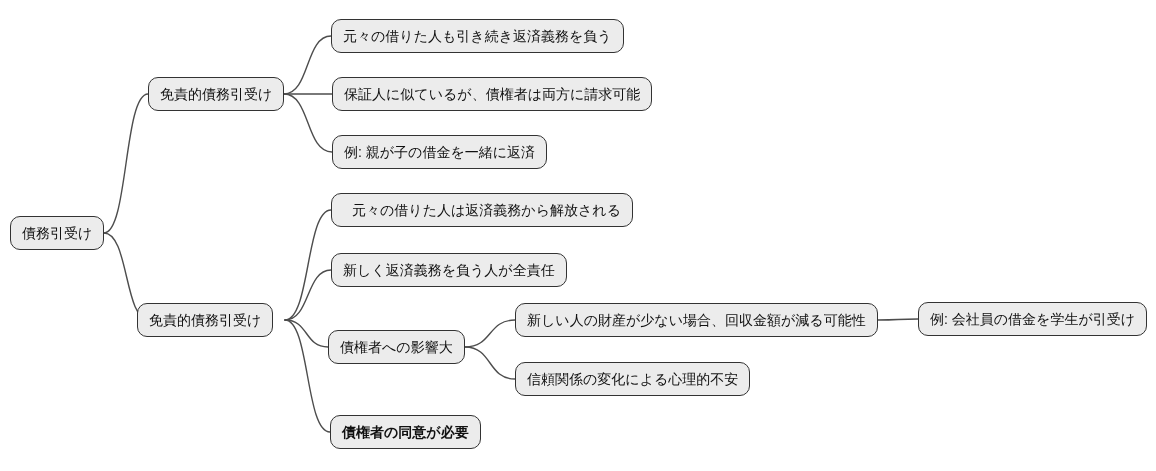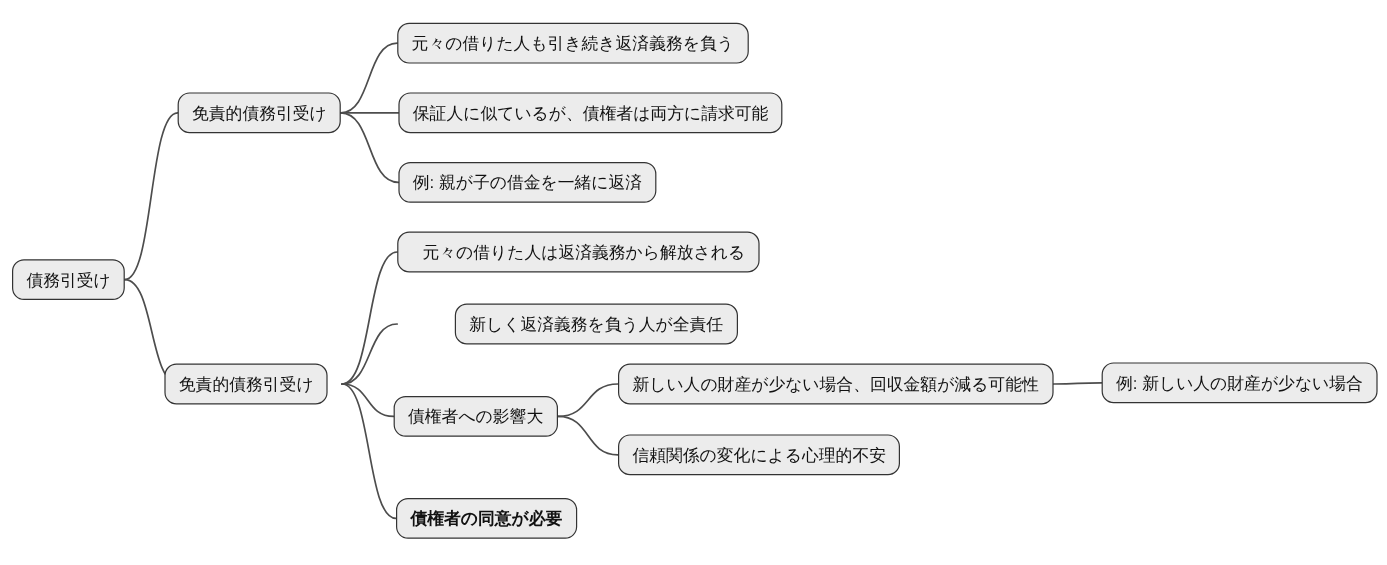--- a/index.html
+++ b/index.html
@@ -70,24 +70,24 @@
   <div class="node" style="left:331px; top:19px;">元々の借りた人も引き続き返済義務を負う</div>
 
   <div class="node" style="left:332px; top:77px;text-align:center;">保証人に似ているが、債権者は両方に請求可能</div>
 
   <div class="node" style="left:332px; top:135px;">例: 親が子の借金を一緒に返済</div>
 
   <div class="node" style="left:137px; top:303px;">免責的債務引受け</div>
 
   <div class="node" style="left:331px; top:192.5px;padding-left:20px;">元々の借りた人は返済義務から解放される</div>
 
-  <div class="node" style="left:331px; top:252.5px;margin-left:48px;">新しく返済義務を負う人が全責任</div>
+  <div class="node" style="left:331px; top:252.5px;">新しく返済義務を負う人が全責任</div>
 
   <div class="node" style="left:328px; top:330px;">債権者への影響大</div>
 
   <div class="node" style="left:330px; top:414.5px;font-weight:bold;">債権者の同意が必要</div>
 
   <div class="node" style="left:515px; top:362px;">信頼関係の変化による心理的不安</div>
 
   <div class="node" style="left:515px; top:302.5px;">新しい人の財産が少ない場合、回収金額が減る可能性</div>
 
-  <div class="node" style="left:918px; top:302px;">例: 新しい人の財産が少ない場合</div>
+  <div class="node" style="left:918px; top:302px;">例: 会社員の借金を学生が引受け</div>
 </div>
 
 </body></html>

